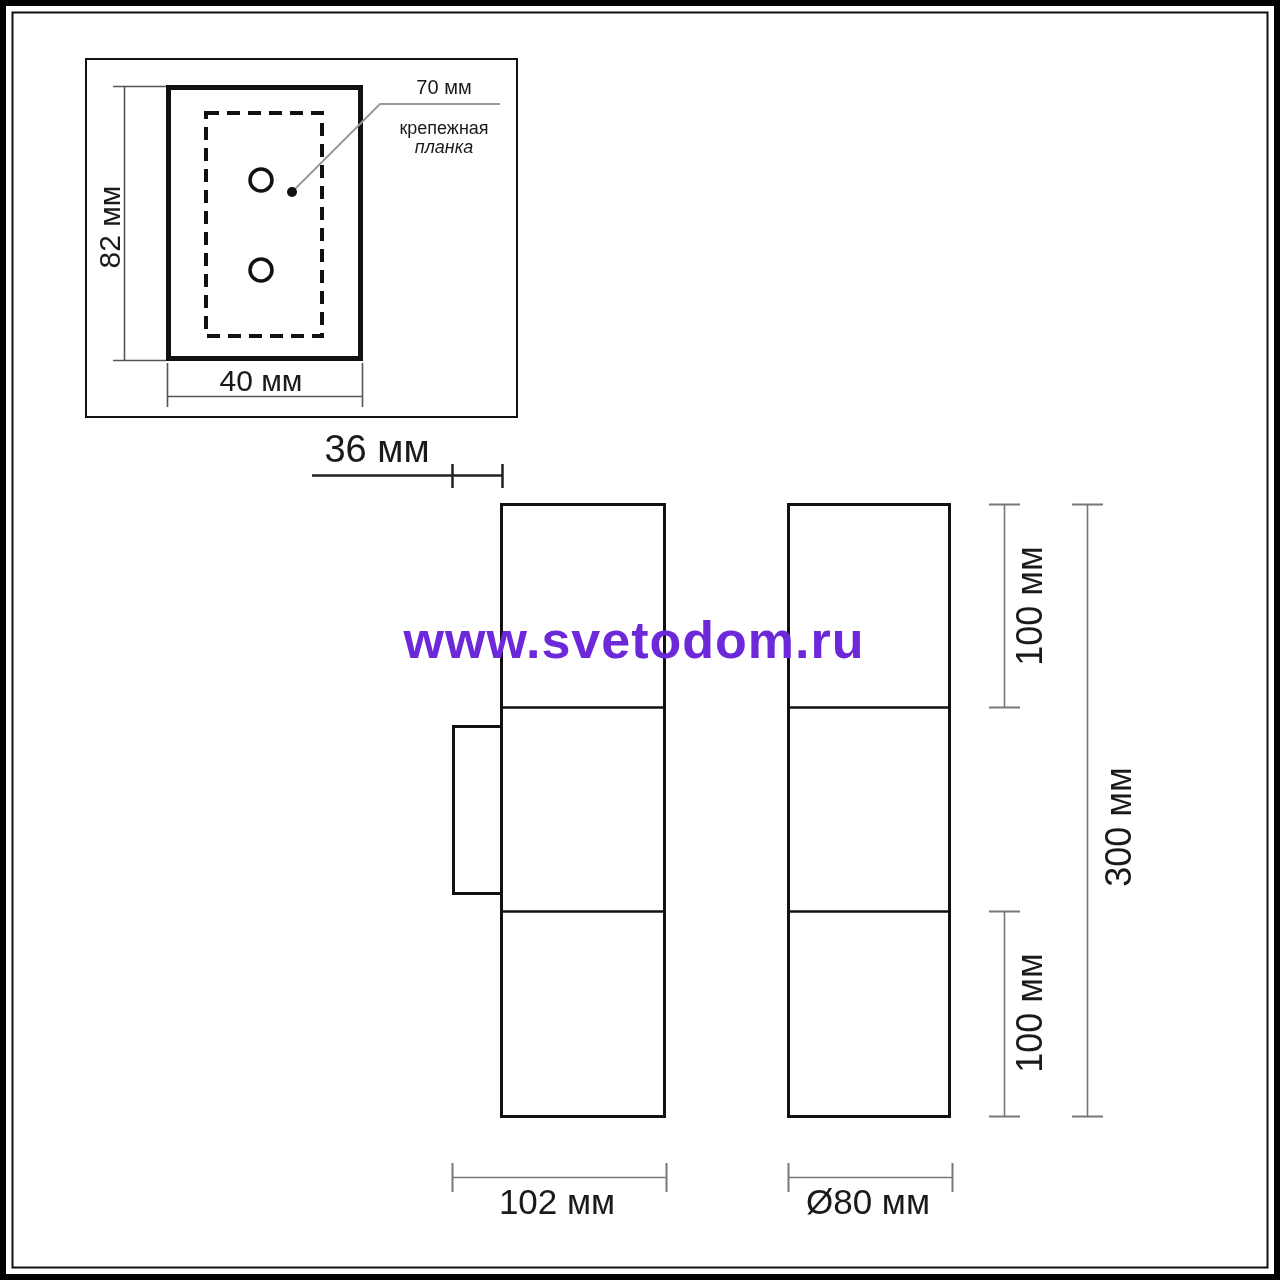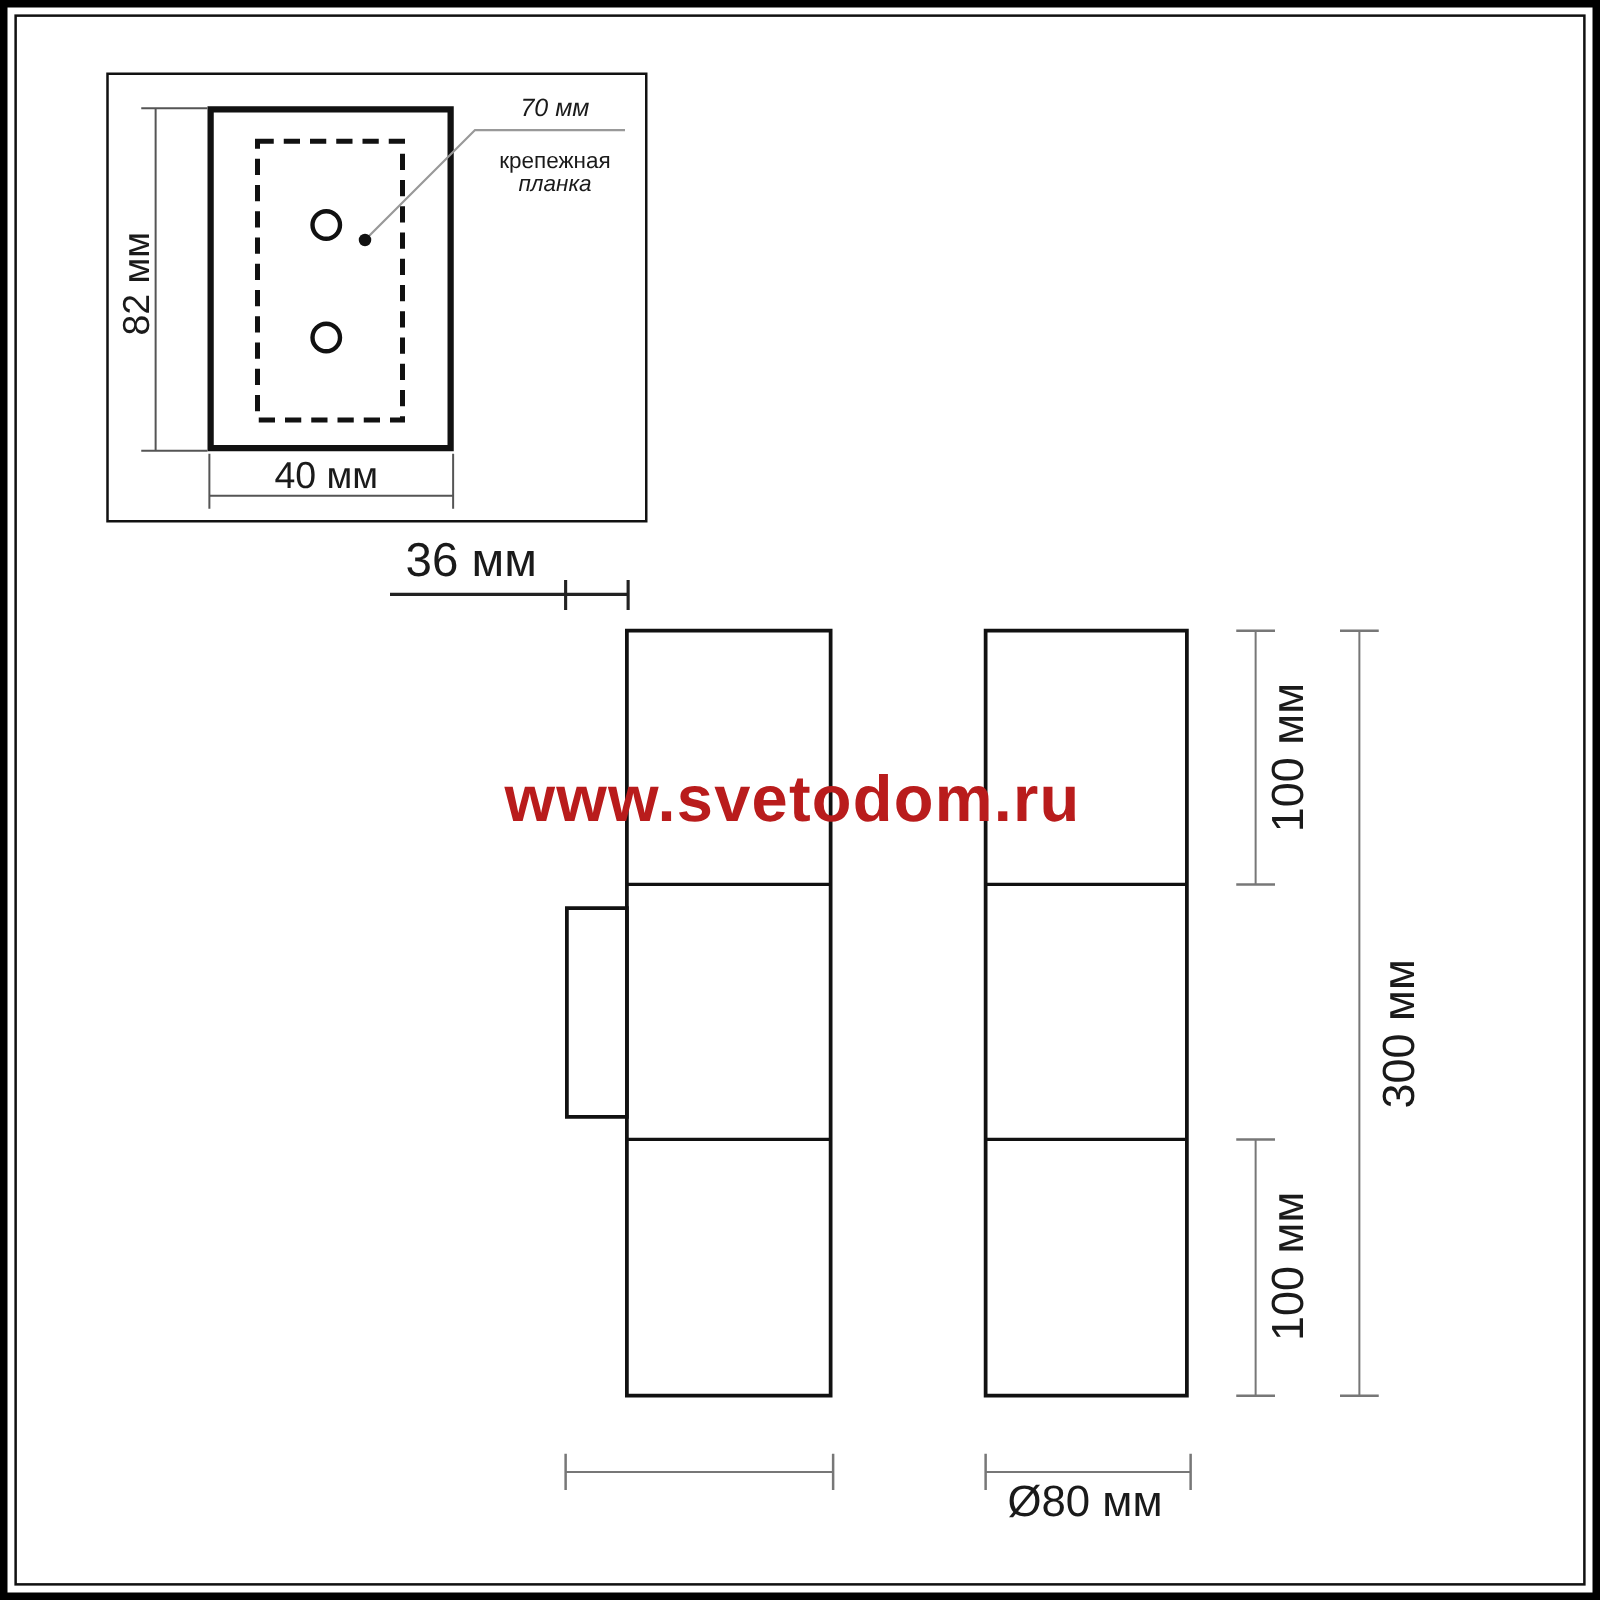--- a/index.html
+++ b/index.html
@@ -18,27 +18,27 @@
     white-space:nowrap;
   }
   .lbl-rot{
     transform:rotate(-90deg);
     transform-origin:50% 50%;
   }
   .dim-big{font-size:35px;}
   .dim-mid{font-size:30px;}
   .dim-rot{font-size:36px;}
   .dim-36{font-size:38px;}
-  .dim-small{font-size:20px;font-style:italic;}
+  .dim-small{font-size:20px;}
   .caption{font-size:18px;line-height:1.08;margin-top:12px;}
   #watermark{
     font-size:52px;
     font-weight:bold;
     letter-spacing:1px;
-    color:#b91c1c;
+    color:#6d28d9;
   }
 </style>
 </head>
 <body>
 
 <div id="page">
 
   <svg id="linework" viewBox="0 0 1280 1280" xmlns="http://www.w3.org/2000/svg">
 
     <rect x="3" y="3" width="1274" height="1274" fill="none" stroke="#000000" stroke-width="6"></rect>
@@ -112,16 +112,17 @@
   <span class="lbl dim-mid" style="left:191px;top:364px;width:140px;">40 мм</span>
 
   <span class="lbl dim-36" style="left:292px;top:428px;width:170px;">36 мм</span>
 
   <span class="lbl lbl-rot dim-rot" style="left:965px;top:588px;width:130px;line-height:36px;">100 мм</span>
 
   <span class="lbl lbl-rot dim-rot" style="left:1049px;top:809px;width:140px;line-height:36px;">300 мм</span>
 
   <span class="lbl lbl-rot dim-rot" style="left:965px;top:995px;width:130px;line-height:36px;">100 мм</span>
 
+  <span class="lbl dim-big" style="left:457px;top:1182px;width:200px;">102 мм</span>
 
   <span class="lbl dim-big" style="left:768px;top:1182px;width:200px;">Ø80 мм</span>
 
 </div>
 
 </body></html>

